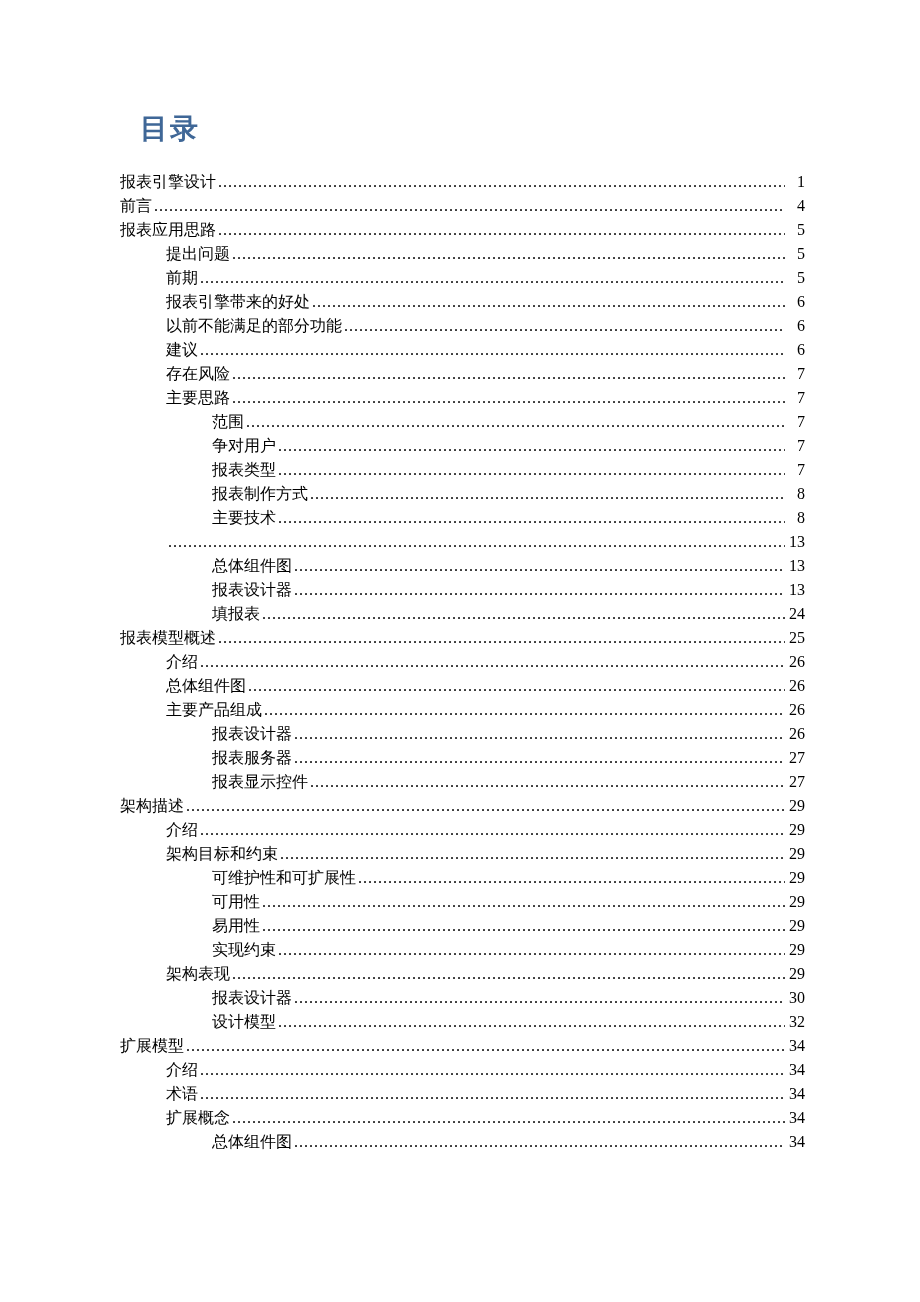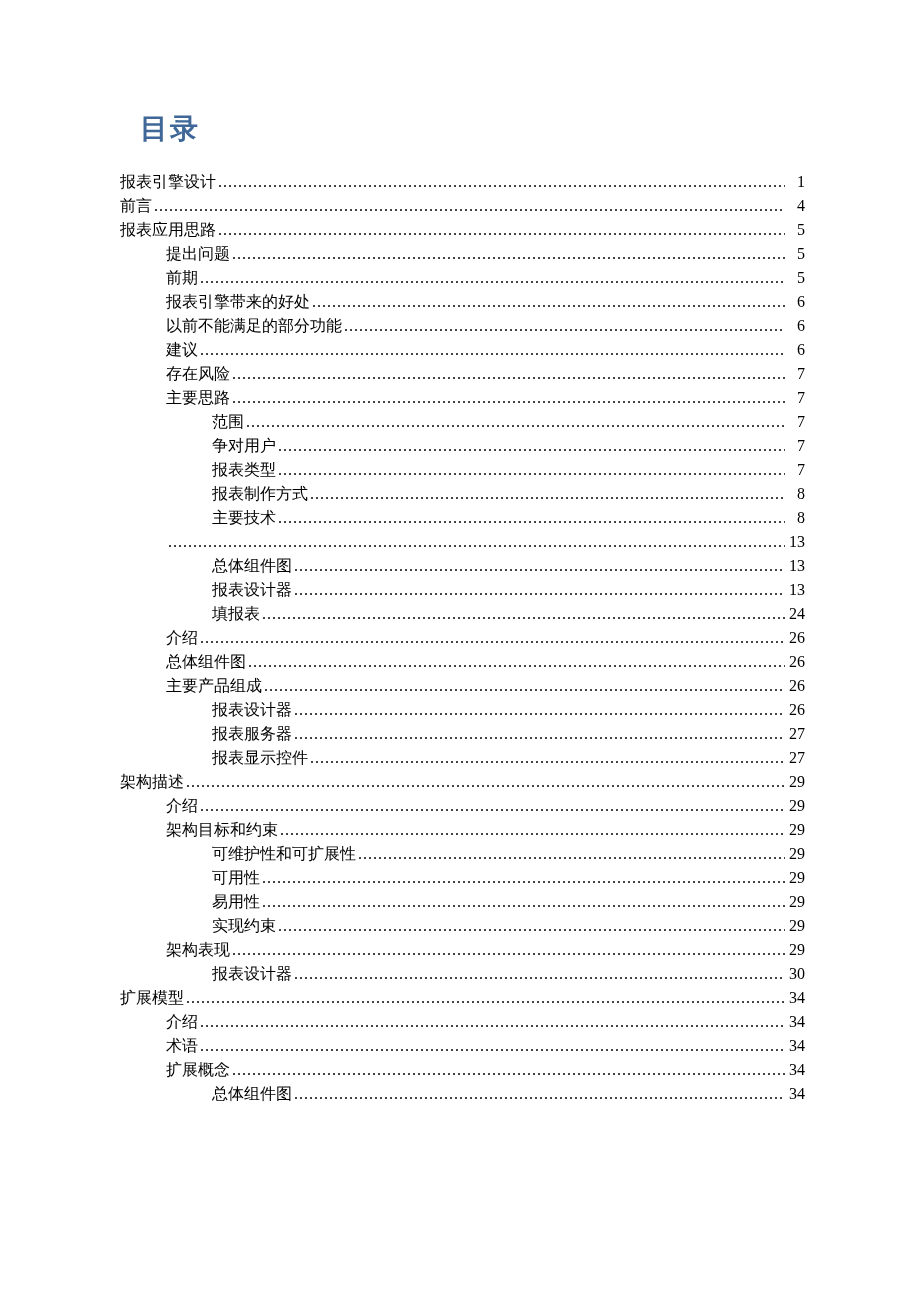--- a/index.html
+++ b/index.html
@@ -145,20 +145,25 @@
       <div class="toc-row lvl-2">
         <span class="toc-label">报表设计器</span>
         <span class="toc-dots"></span>
         <span class="toc-page">13</span>
       </div>
       <div class="toc-row lvl-2">
         <span class="toc-label">填报表</span>
         <span class="toc-dots"></span>
         <span class="toc-page">24</span>
       </div>
+      <div class="toc-row lvl-0">
+        <span class="toc-label">报表模型概述</span>
+        <span class="toc-dots"></span>
+        <span class="toc-page">25</span>
+      </div>
       <div class="toc-row lvl-1">
         <span class="toc-label">介绍</span>
         <span class="toc-dots"></span>
         <span class="toc-page">26</span>
       </div>
       <div class="toc-row lvl-1">
         <span class="toc-label">总体组件图</span>
         <span class="toc-dots"></span>
         <span class="toc-page">26</span>
       </div>
@@ -219,20 +224,25 @@
       </div>
       <div class="toc-row lvl-1">
         <span class="toc-label">架构表现</span>
         <span class="toc-dots"></span>
         <span class="toc-page">29</span>
       </div>
       <div class="toc-row lvl-2">
         <span class="toc-label">报表设计器</span>
         <span class="toc-dots"></span>
         <span class="toc-page">30</span>
+      </div>
+      <div class="toc-row lvl-2">
+        <span class="toc-label">设计模型</span>
+        <span class="toc-dots"></span>
+        <span class="toc-page">32</span>
       </div>
       <div class="toc-row lvl-0">
         <span class="toc-label">扩展模型</span>
         <span class="toc-dots"></span>
         <span class="toc-page">34</span>
       </div>
       <div class="toc-row lvl-1">
         <span class="toc-label">介绍</span>
         <span class="toc-dots"></span>
         <span class="toc-page">34</span>

